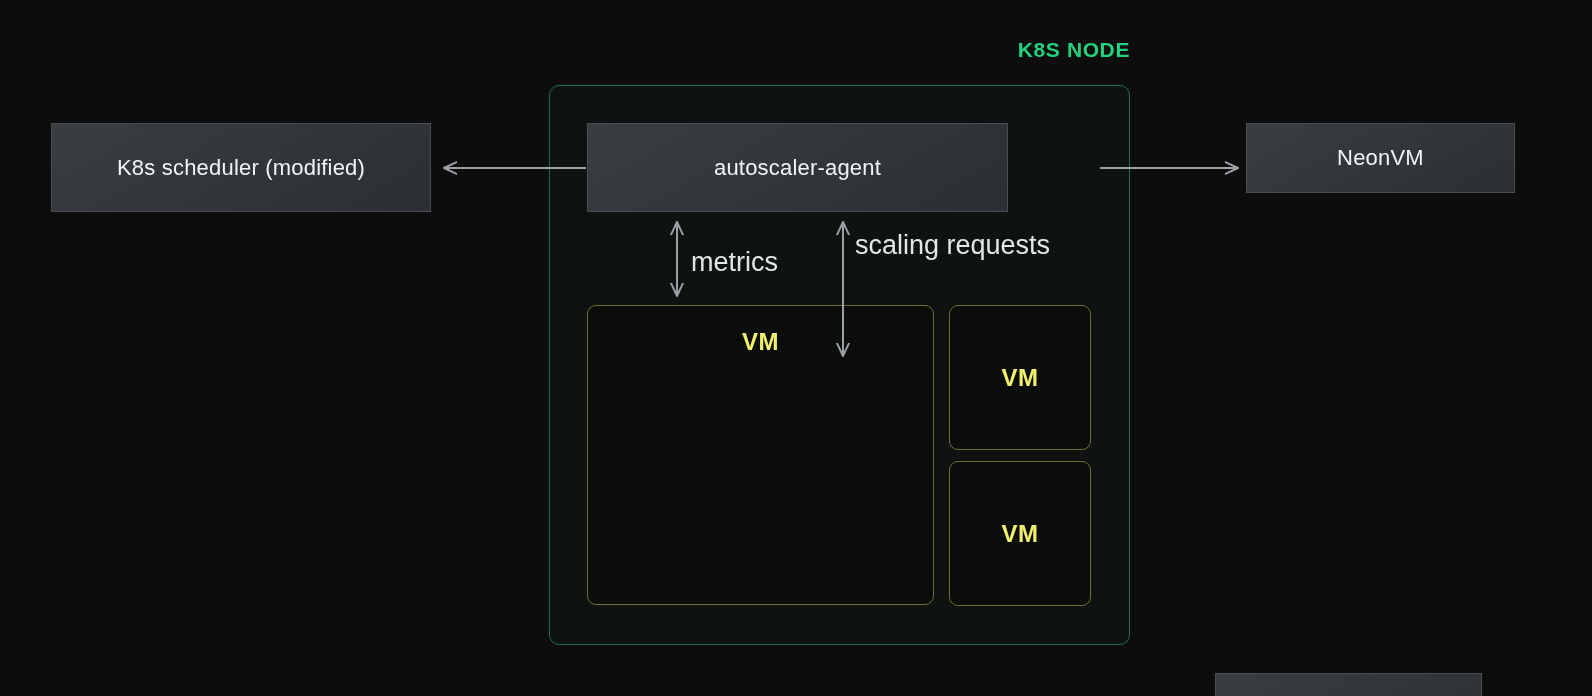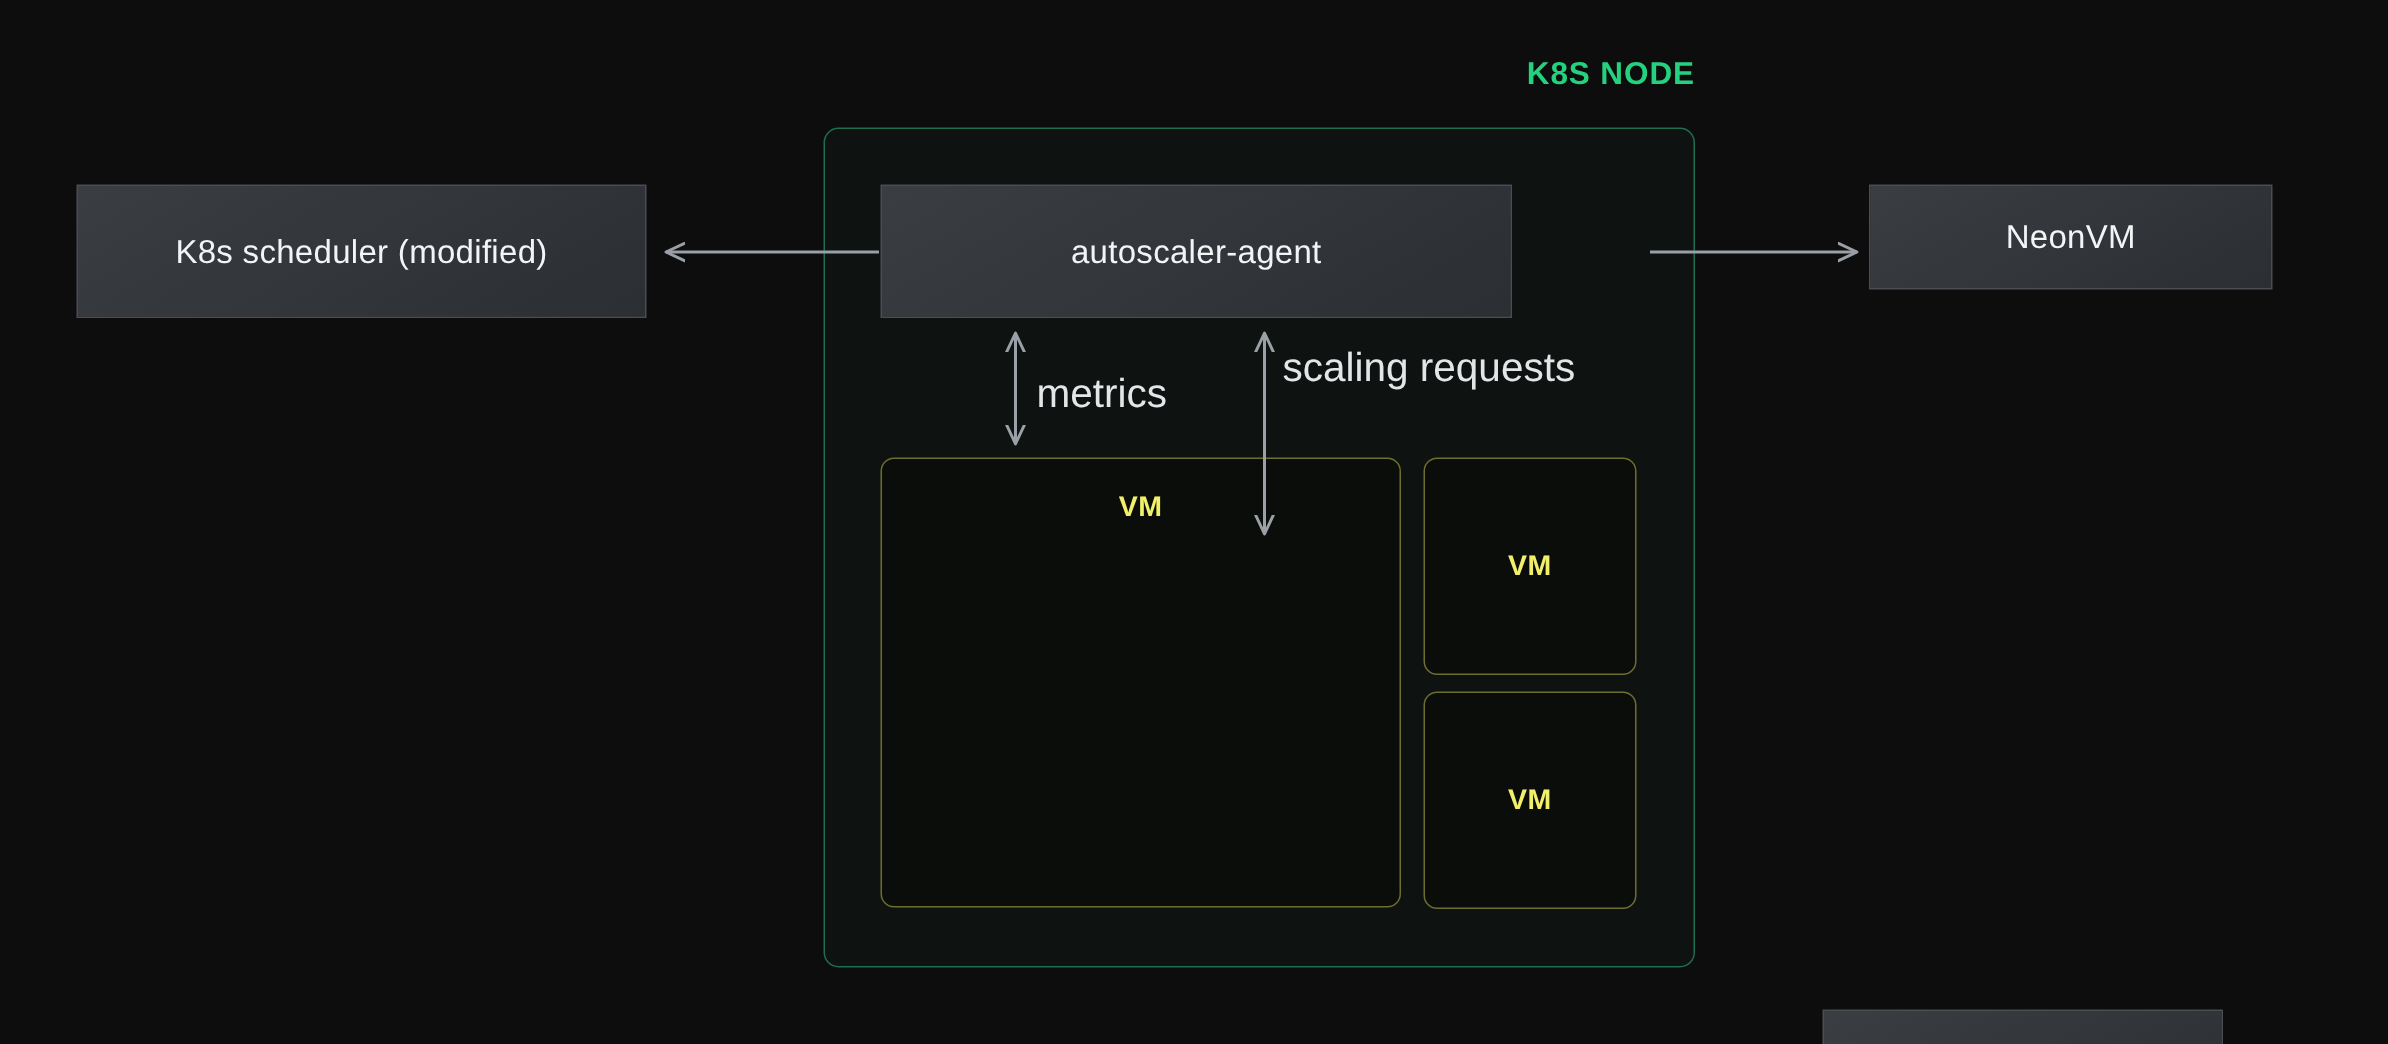--- a/index.html
+++ b/index.html
@@ -77,21 +77,21 @@
     background: #0b0d0b;
   }
 
   #vm-main   { left: 587px; top: 305px; width: 347px; height: 300px; }
   #vm-small1 { left: 949px; top: 305px; width: 142px; height: 145px; }
   #vm-small2 { left: 949px; top: 461px; width: 142px; height: 145px; }
 
   .vm-label {
     position: absolute;
     color: #f2f06a;
-    font-size: 19px;
+    font-size: 24px;
     font-weight: bold;
     letter-spacing: 0.4px;
     white-space: nowrap;
   }
   
   #vm-main .vm-label {
     top: 22px; left: 0; width: 100%;
     text-align: center;
   }
   

